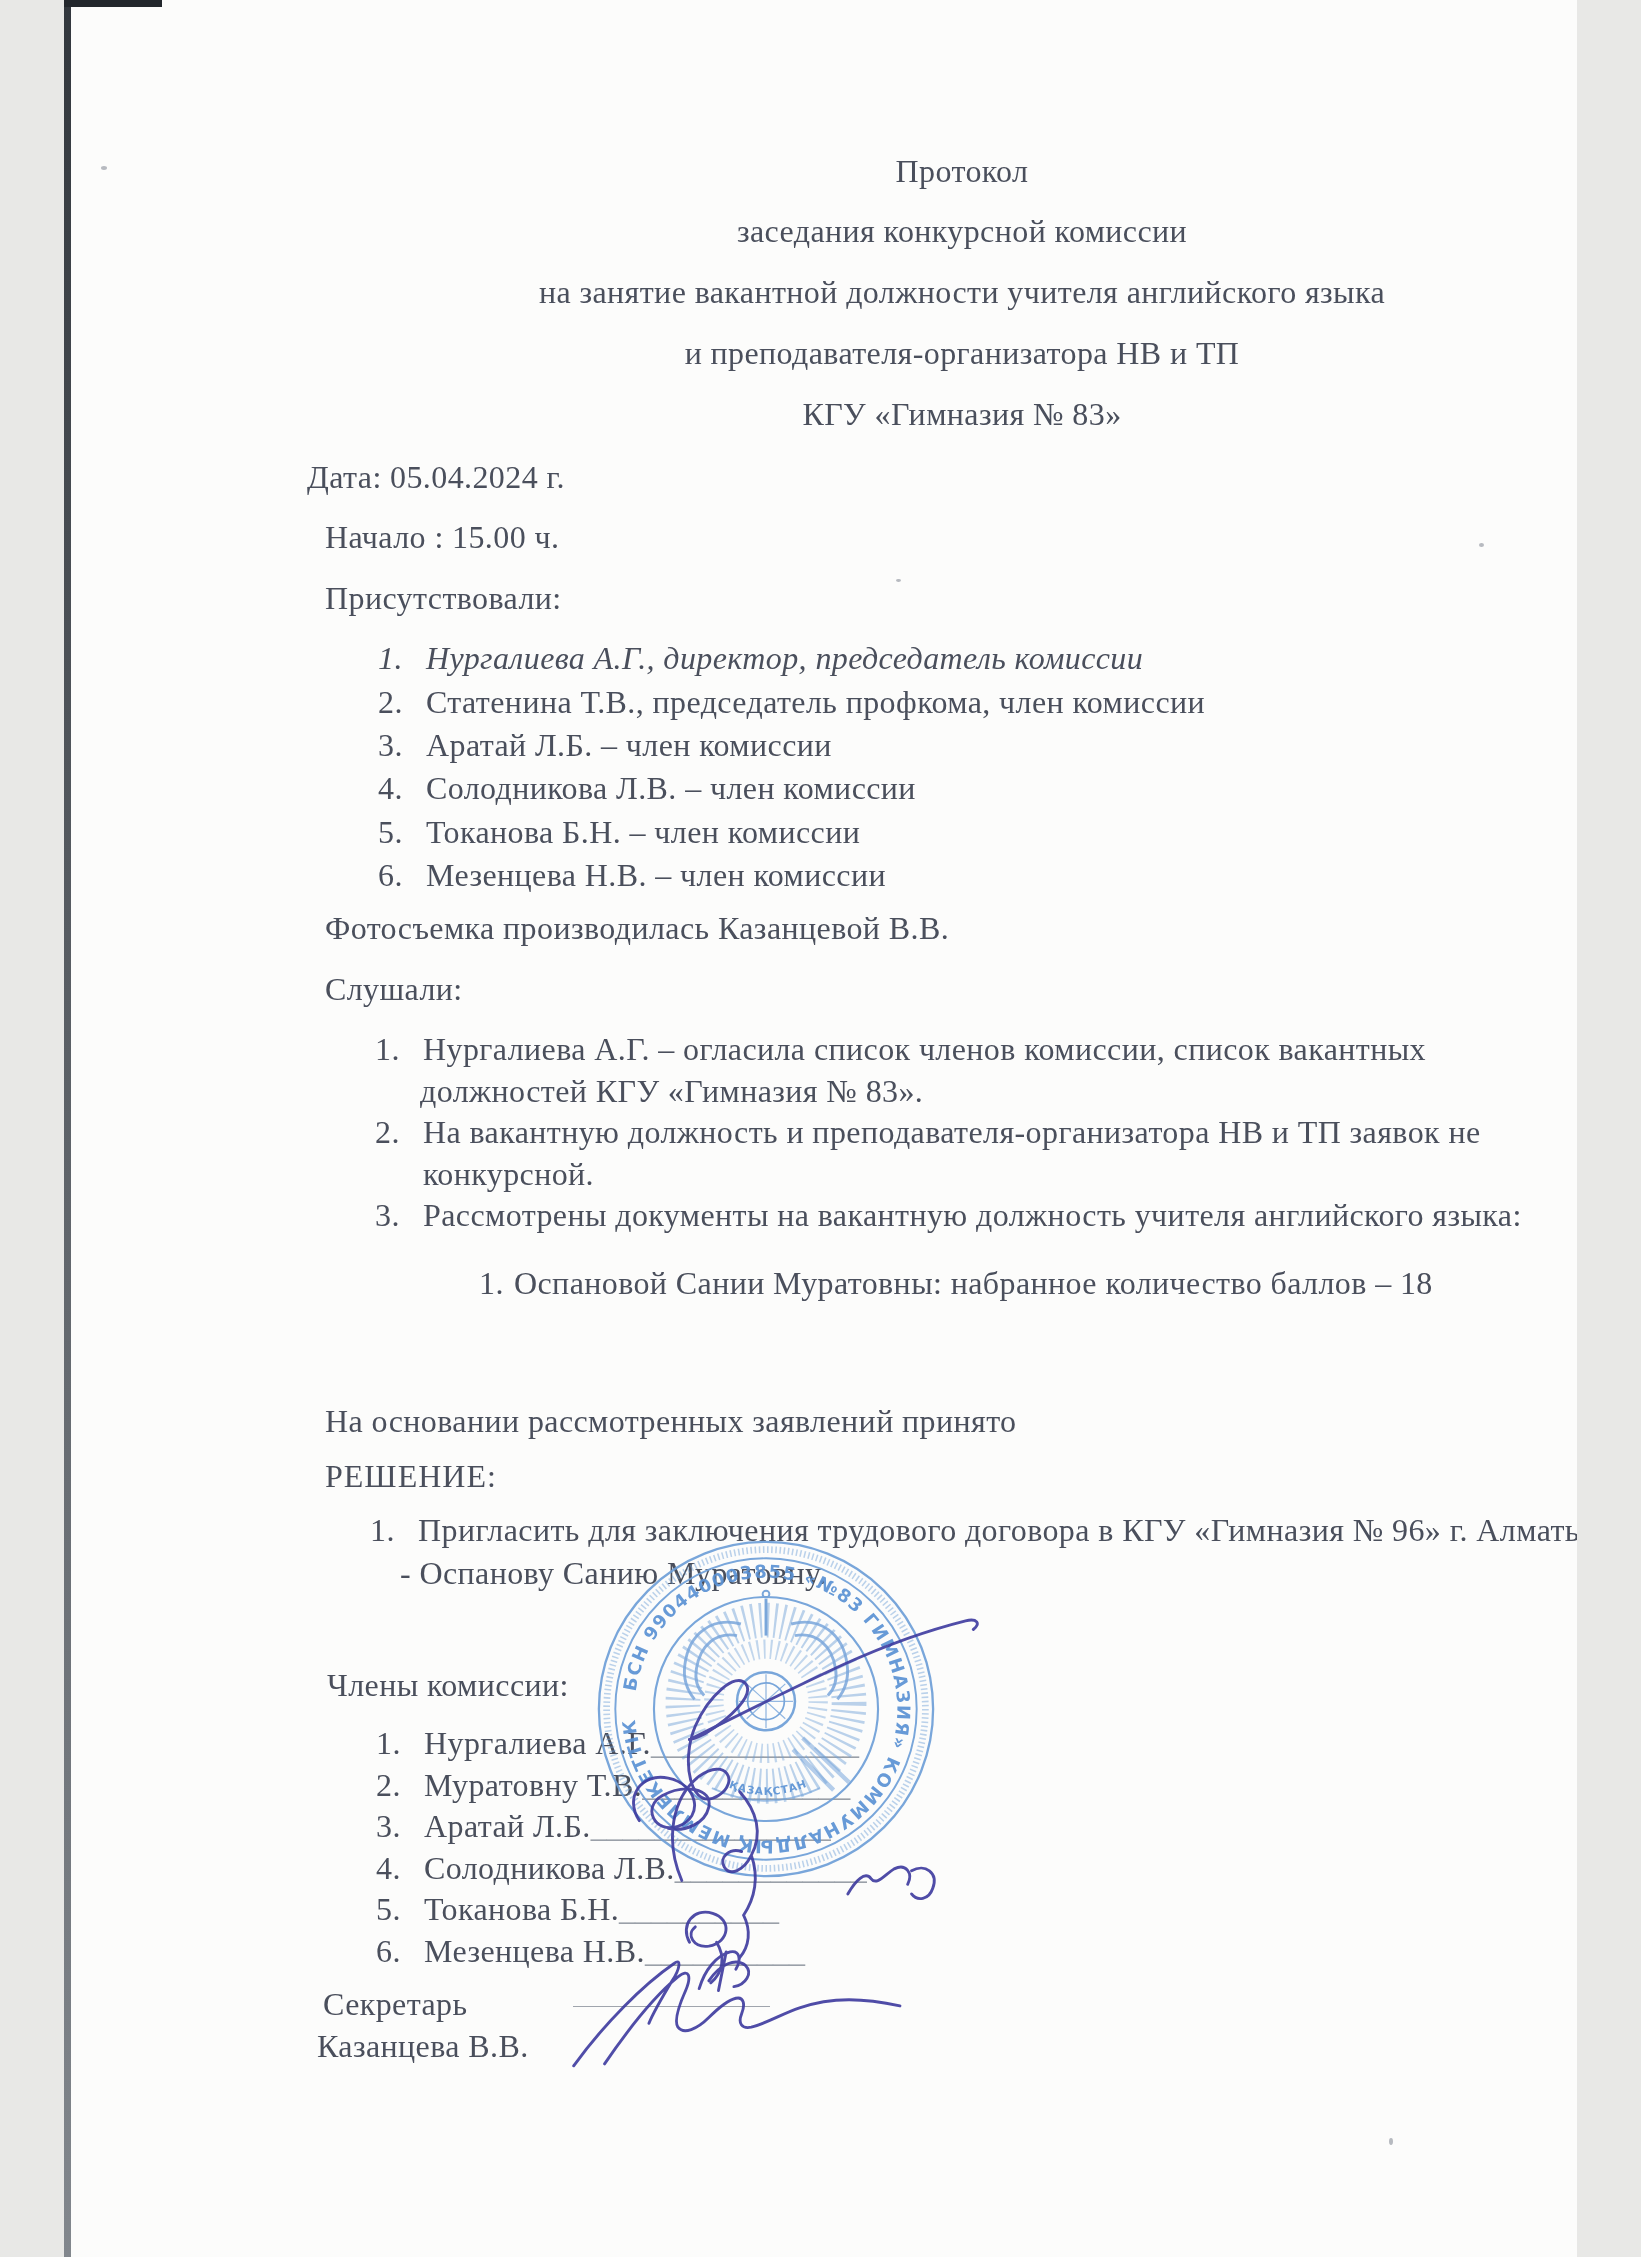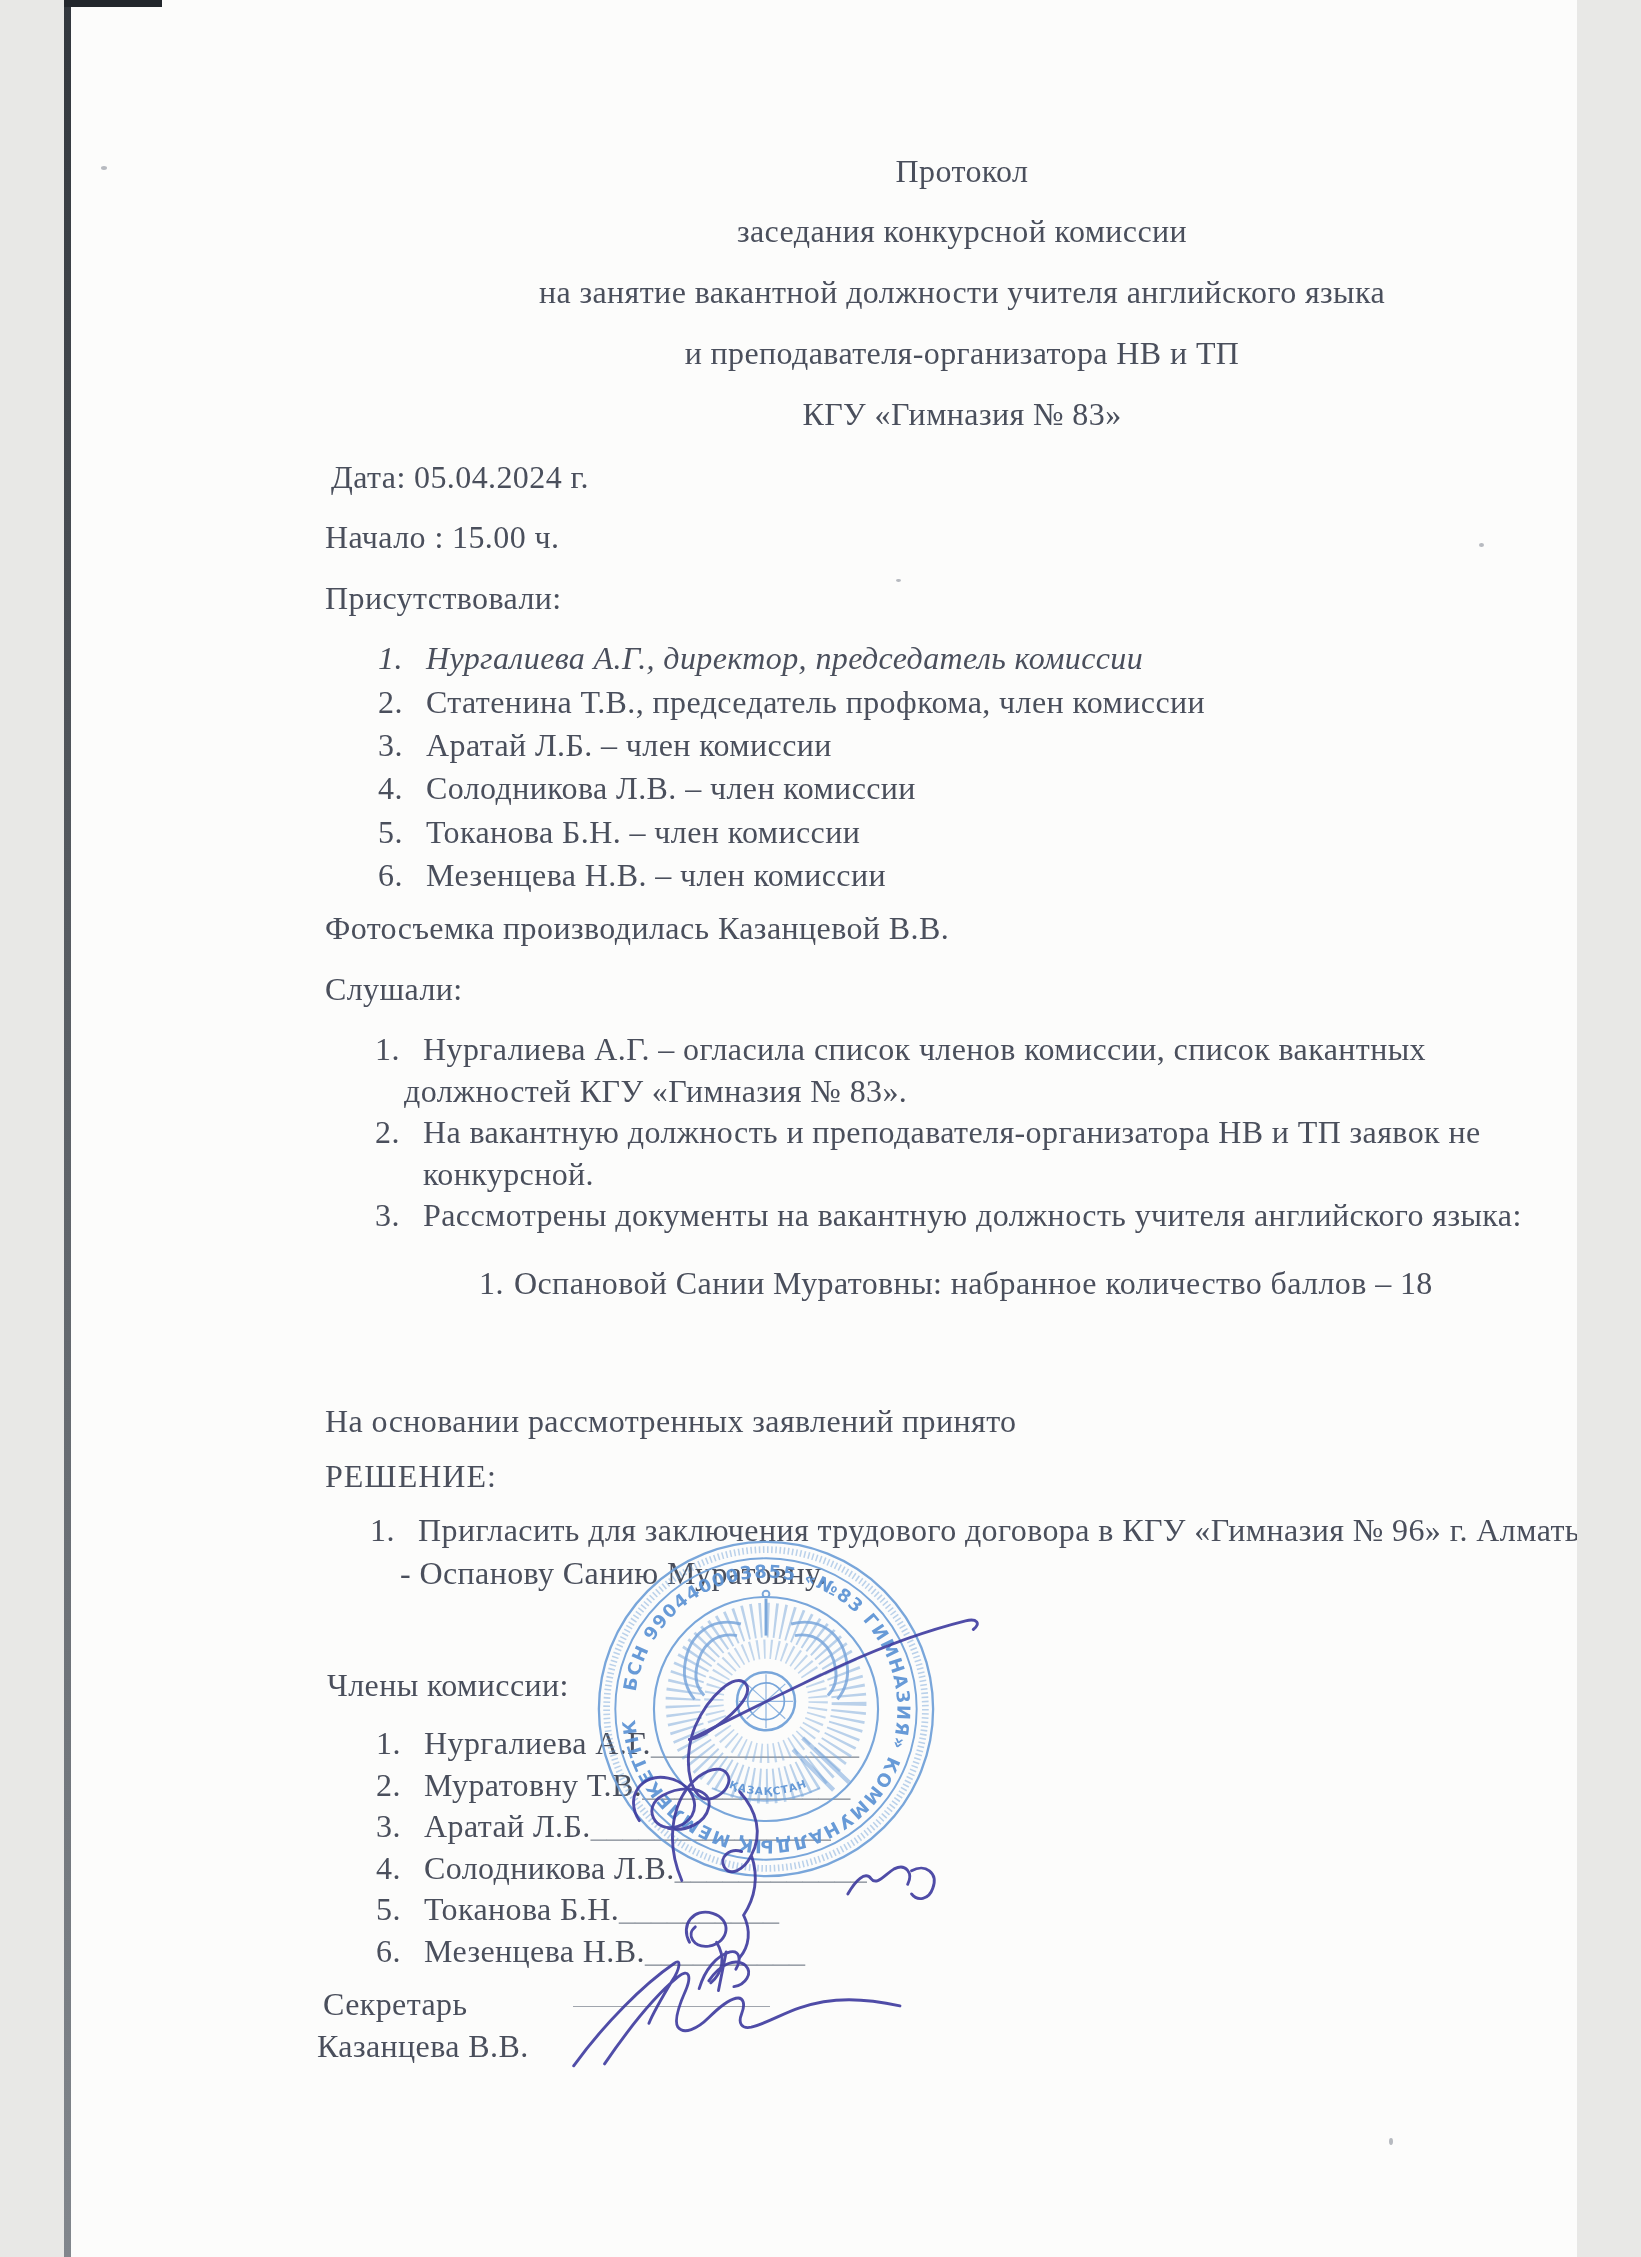--- a/index.html
+++ b/index.html
@@ -42,36 +42,36 @@
   <div class="speck" style="left:1598px;top:846px;width:4.8px;height:4.8px;"></div>
   <div class="speck" style="left:832px;top:579px;width:4.8px;height:2.9px;"></div>
   <div class="speck" style="left:1325px;top:2138px;width:3.9px;height:6.8px;"></div>
 
   <div class="t center" style="top:153px;">Протокол</div>
   <div class="t center" style="top:274px;">на занятие вакантной должности учителя английского языка</div>
   <div class="t center" style="top:213px;">заседания конкурсной комиссии</div>
   <div class="t center" style="top:335px;">и преподавателя-организатора НВ и ТП</div>
   <div class="t center" style="top:396px;">КГУ «Гимназия № 83»</div>
 
-  <div class="t" style="left:267px;top:459px;">Дата: 05.04.2024 г.</div>
+  <div class="t" style="left:243px;top:459px;">Дата: 05.04.2024 г.</div>
   <div class="t" style="left:261px;top:519px;">Начало : 15.00 ч.</div>
   <div class="t" style="left:261px;top:580px;">Присутствовали:</div>
 
   <div class="row" style="left:314px;top:640px;font-style:italic;"><span class="num">1.</span><span>Нургалиева А.Г., директор, председатель комиссии</span></div>
   <div class="row" style="left:314px;top:684px;"><span class="num">2.</span><span>Статенина Т.В., председатель профкома, член комиссии</span></div>
   <div class="row" style="left:314px;top:727px;"><span class="num">3.</span><span>Аратай Л.Б. – член комиссии</span></div>
   <div class="row" style="left:314px;top:770px;"><span class="num">4.</span><span>Солодникова Л.В. – член комиссии</span></div>
   <div class="row" style="left:314px;top:814px;"><span class="num">5.</span><span>Токанова Б.Н. – член комиссии</span></div>
   <div class="row" style="left:314px;top:857px;"><span class="num">6.</span><span>Мезенцева Н.В. – член комиссии</span></div>
 
   <div class="t" style="left:261px;top:910px;">Фотосъемка производилась Казанцевой В.В.</div>
   <div class="t" style="left:261px;top:971px;">Слушали:</div>
 
   <div class="row" style="left:311px;top:1031px;"><span class="num">1.</span><span>Нургалиева А.Г.  – огласила список членов комиссии, список вакантных</span></div>
-  <div class="row" style="left:340px;top:1073px;"><span>должностей КГУ «Гимназия № 83».</span></div>
+  <div class="row" style="left:356px;top:1073px;"><span>должностей КГУ «Гимназия № 83».</span></div>
   <div class="row" style="left:311px;top:1114px;"><span class="num">2.</span><span>На вакантную должность и преподавателя-организатора НВ и ТП заявок не</span></div>
   <div class="row" style="left:359px;top:1156px;"><span>конкурсной.</span></div>
   <div class="row" style="left:311px;top:1197px;"><span class="num">3.</span><span>Рассмотрены документы на вакантную должность учителя английского языка:</span></div>
 
   <div class="row" style="left:415px;top:1265px;"><span class="num-sm">1.</span><span>Оспановой Сании Муратовны: набранное количество баллов – 18</span></div>
 
   <div class="t" style="left:261px;top:1403px;">На основании рассмотренных заявлений принято</div>
   <div class="t caps" style="left:261px;top:1458px;">РЕШЕНИЕ:</div>
   <div class="row" style="left:306px;top:1512px;"><span class="num">1.</span><span>Пригласить для заключения трудового договора в КГУ «Гимназия № 96» г. Алматы</span></div>
   <div class="row" style="left:336px;top:1555px;"><span>- Оспанову Санию Муратовну.</span></div>

